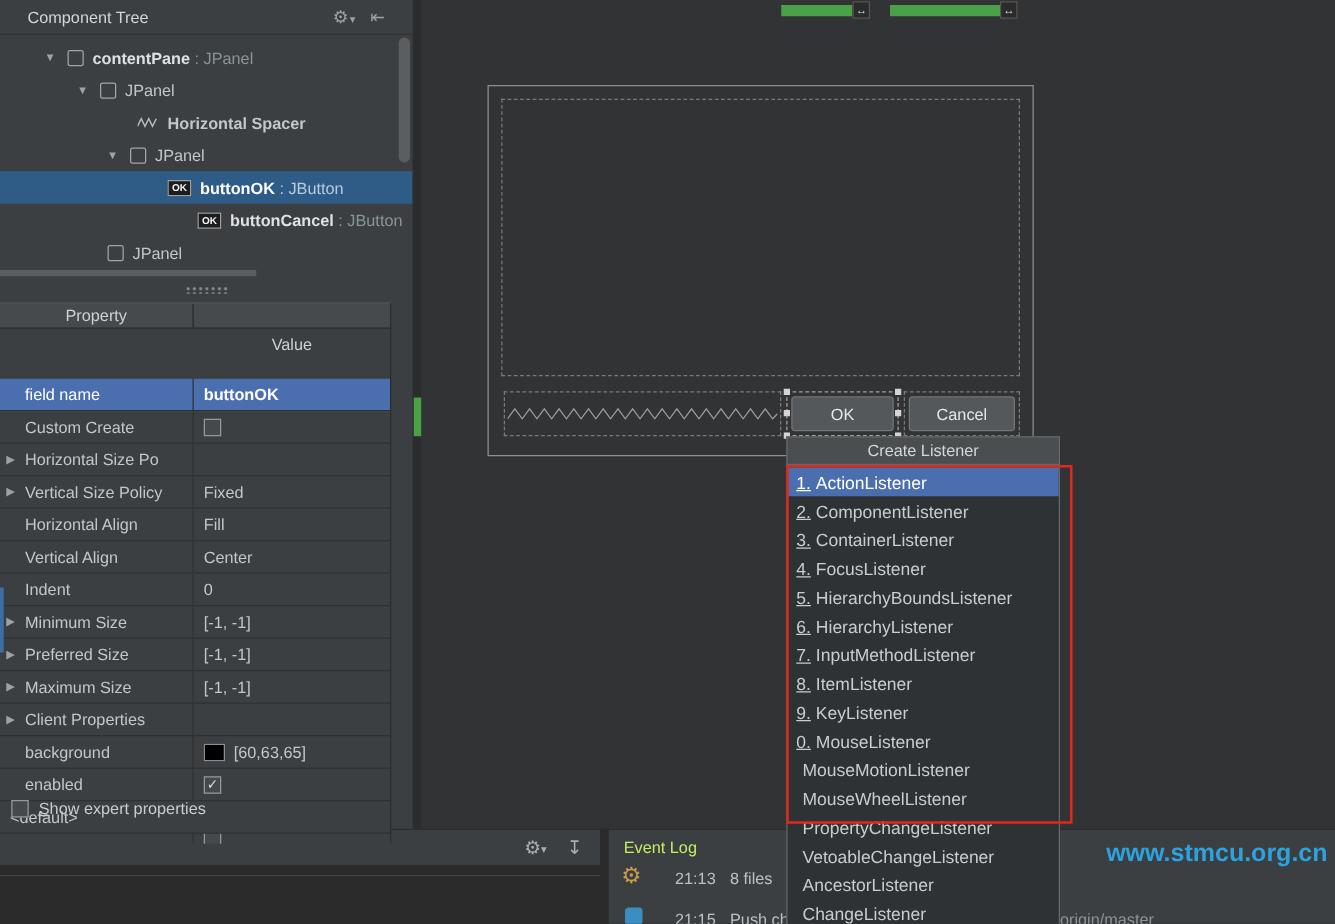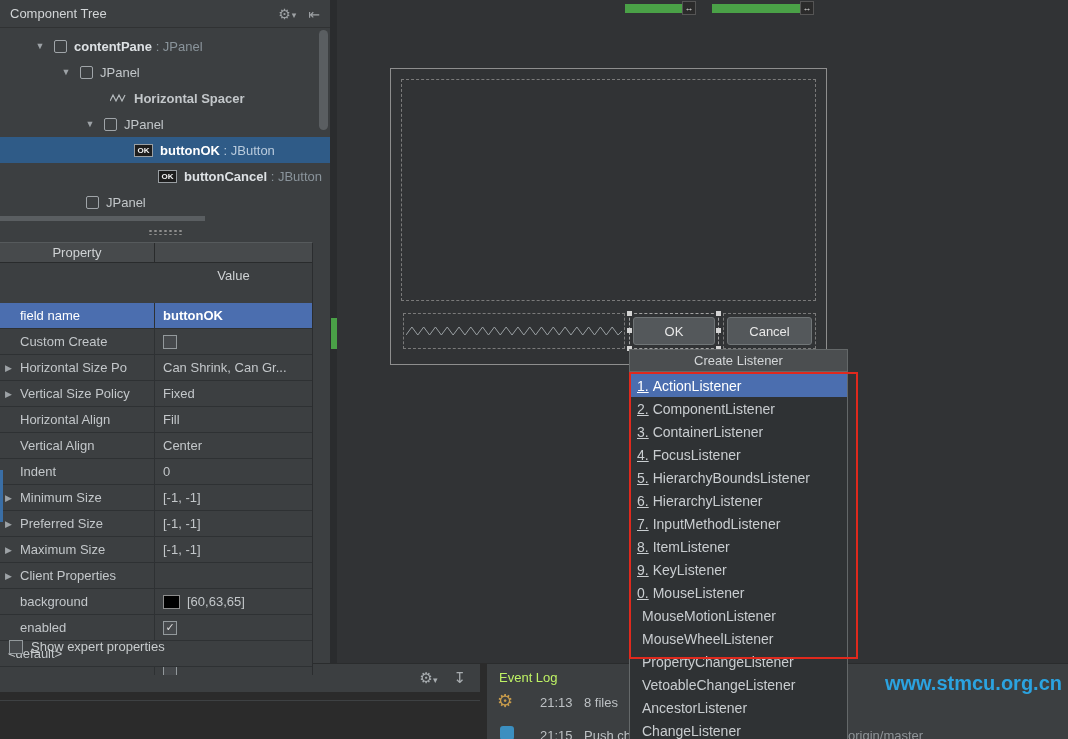--- a/index.html
+++ b/index.html
@@ -6,21 +6,21 @@
   html,body { width:1068px; height:739px; }
   body {
     position:relative; overflow:hidden;
     background:var(--canvas-bg,#313335);
     font-family:"Liberation Sans","DejaVu Sans",sans-serif;
     color:#bdc1c4; font-size:13px;
   }
   
   .left-panel { position:absolute; left:0; top:0; width:330px; height:663px; background:var(--panel-bg,#3c3f41); z-index:2; }
   .ct-header { position:absolute; top:0; left:0; width:330px; height:28px; display:flex; align-items:center;
-               padding:0 10px; color:#d2d5d7; border-bottom:1px solid #303233; background:#3c3f41; }
+               padding:0 22px; color:#d2d5d7; border-bottom:1px solid #303233; background:#3c3f41; }
   .ct-header .flex1 { flex:1; }
   .hdr-icon { color:#9da1a4; font-size:14px; margin-left:12px; display:flex; align-items:center; gap:1px; cursor:default; }
   .hdr-icon .dd { font-size:9px; margin-top:3px; }
 
   .tree { position:absolute; top:28px; left:0; width:330px; height:194px; overflow:hidden; }
   .tree-row { position:absolute; left:0; width:330px; height:26px; display:flex; align-items:center; color:#c3c7ca; }
   .tree-row.sel { background:var(--tree-selection,#2f5b87); }
   .tree-row .arrow { width:12px; font-size:9px; color:#9da2a6; margin-right:8px; text-align:center; }
   .icon-panel { width:13px; height:13px; min-width:13px; border:1px solid #a0a5a9; border-radius:2px; margin-right:7px; }
   .icon-ok { width:19px; height:13px; min-width:19px; background:#1d1d1d; border:1px solid #9a9fa3; color:#f2f2f2;
@@ -242,23 +242,20 @@
         </div>
       <div class="pt-val">
           <span class="cb"></span>
         </div>
     </div>
     <div class="pt-row">
       <div class="pt-name">
           <span class="rarrow">▶</span>
           <span>Horizontal Size Po</span>
         </div>
-      <div class="pt-val">
-          <span>Can Shrink, Can Gr...</span>
-        </div>
     </div>
     <div class="pt-row">
       <div class="pt-name">
           <span class="rarrow">▶</span>
           <span>Vertical Size Policy</span>
         </div>
       <div class="pt-val">
           <span>Fixed</span>
         </div>
     </div>

